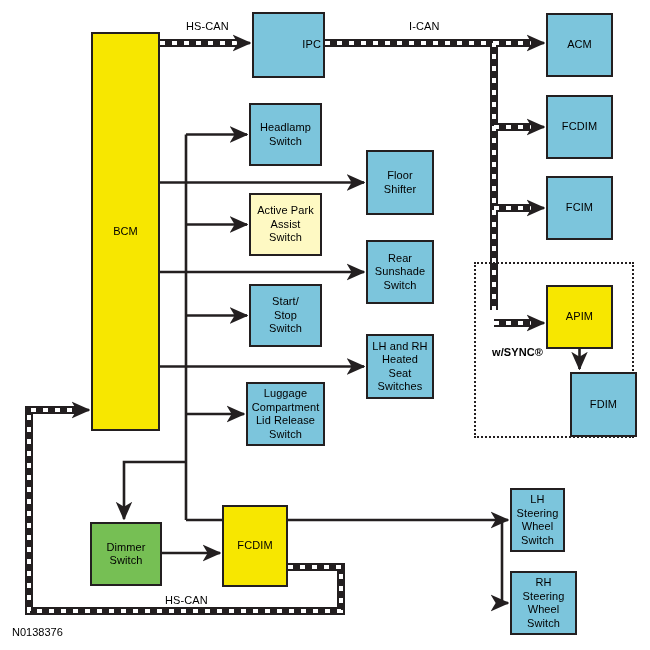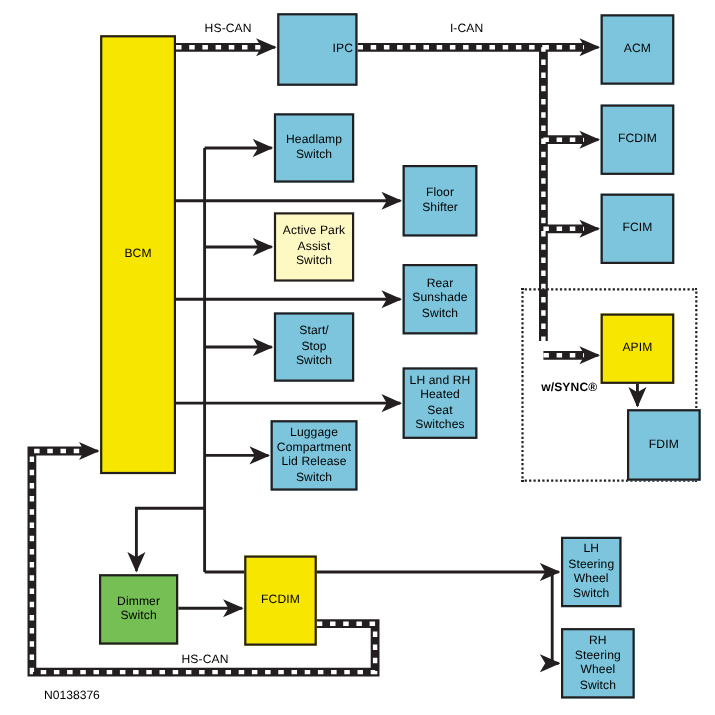--- a/index.html
+++ b/index.html
@@ -54,21 +54,20 @@
     box-sizing: border-box;
     border: 2px dotted #231f20;
     z-index: 1;
   }
   .fig-id {
     position: absolute;
     font-family: "Liberation Sans", sans-serif;
     font-size: 11px;
     color: #000000;
     z-index: 4;
-    margin-left: 28px;
   }
 </style>
 </head>
 <body>
 
 <div id="diagram">
 
   <div class="sync-region" id="sync-region" style="left: 474px; top: 262px; width: 160px; height: 176px;"></div>
 
   <svg id="svg-layer" viewBox="0 0 650 650">

